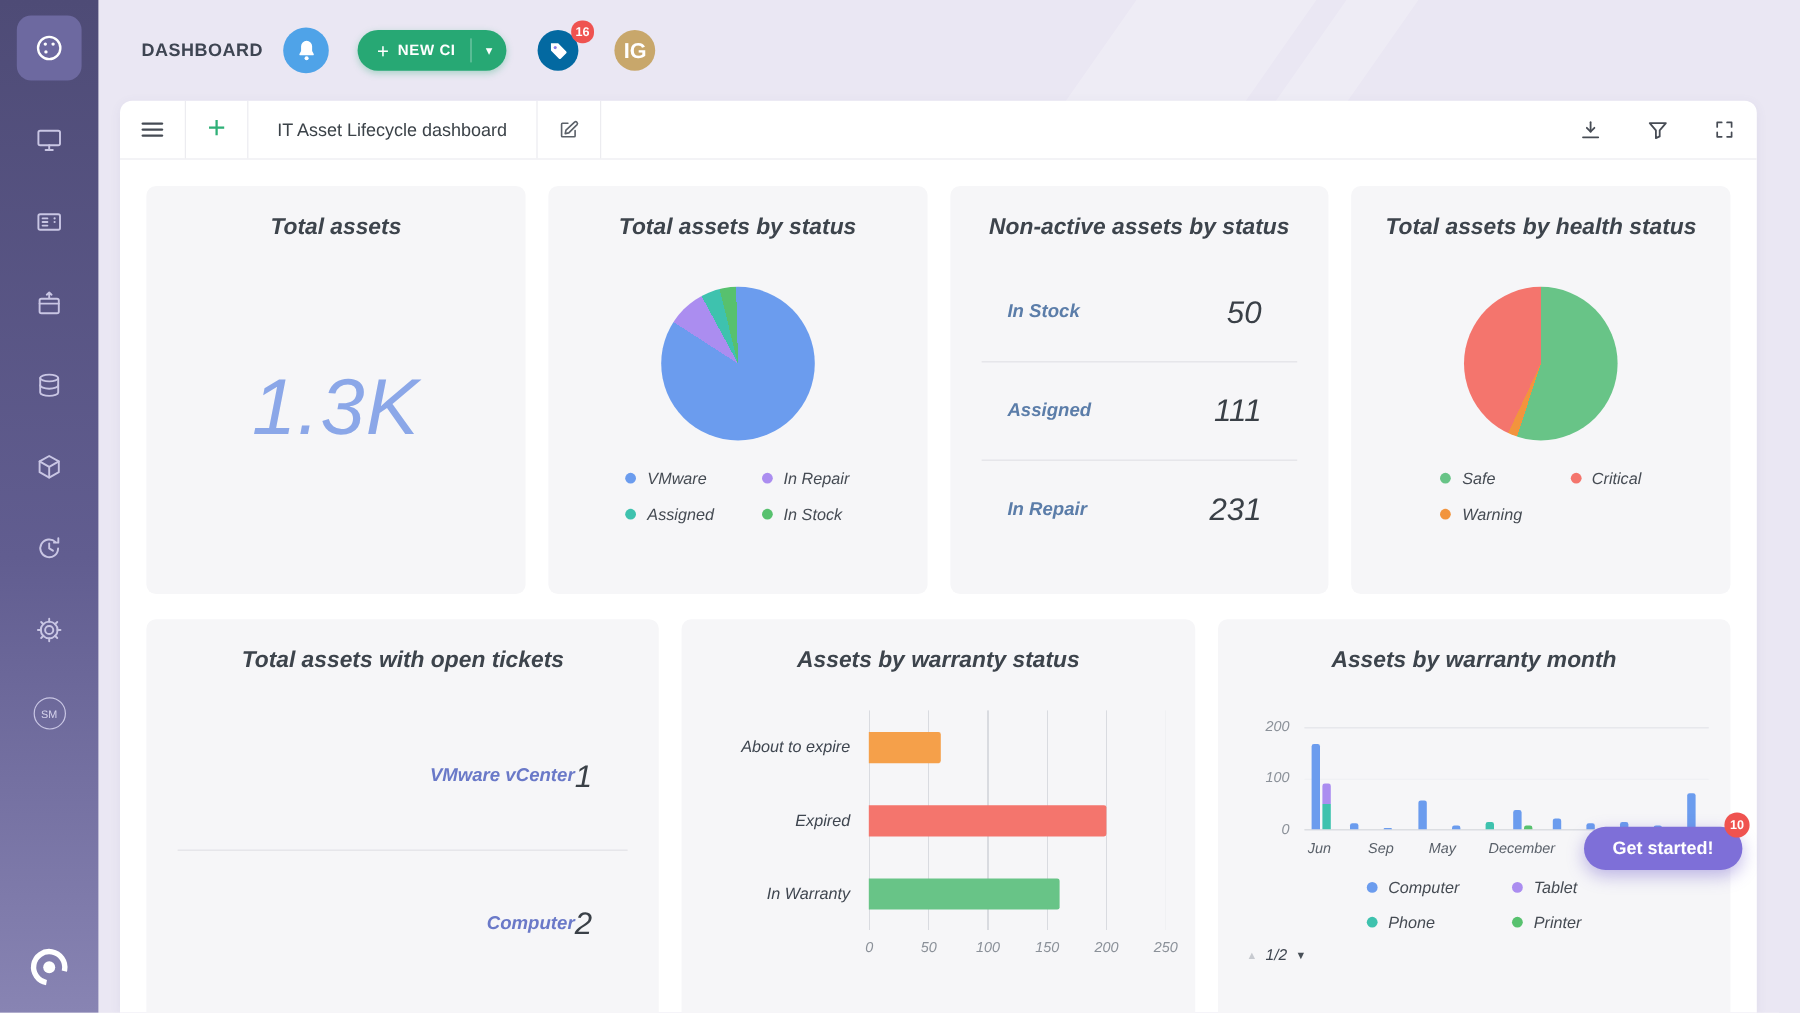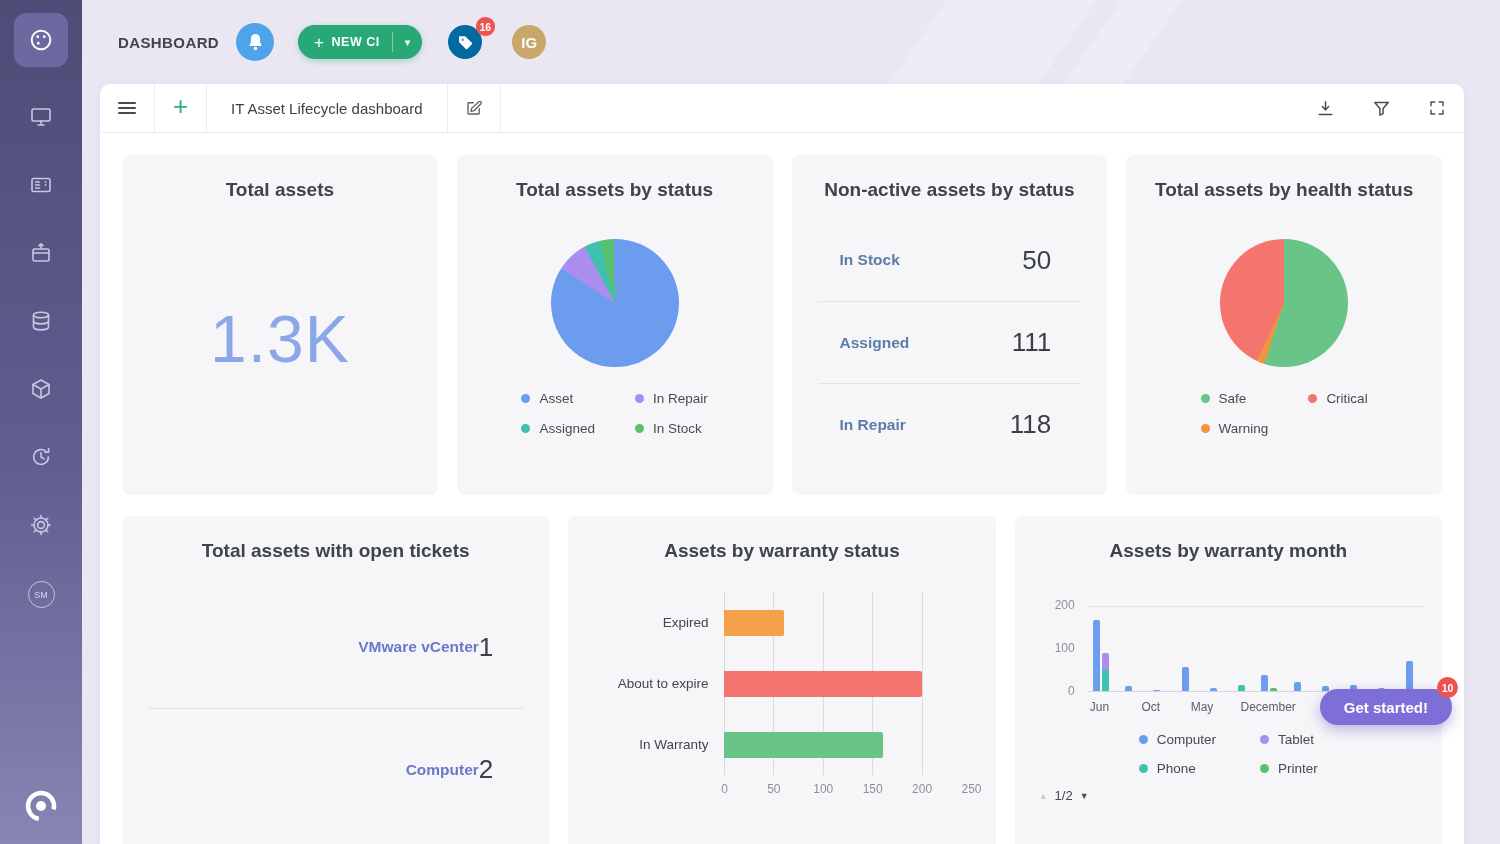--- a/index.html
+++ b/index.html
@@ -47,21 +47,21 @@
     display: flex; align-items: center; margin-right: 26px; cursor: pointer; flex: none;
     box-shadow: 0 2px 6px rgba(39,168,116,.35);
   }
   .newci-main { display: flex; align-items: center; gap: 7px; padding: 0 12px 0 16px; font-size: 12.5px; font-weight: 700; letter-spacing: .5px; }
   .newci-plus { font-size: 17px; font-weight: 400; line-height: 1; }
   .newci-split { width: 1px; align-self: stretch; margin: 7px 0; background: rgba(255,255,255,.4); }
   .newci-caret { padding: 0 12px; font-size: 11px; }
   .tag-btn { width: 34px; height: 34px; background: #0369a1; margin-right: 30px; text-align: right; }
   .badge { position: absolute; background: #ef5350; color: #fff; border-radius: 9px; min-width: 19px; height: 19px; padding: 0 4px; font-size: 10.5px; font-weight: 700; display: grid; place-items: center; }
   .tag-btn .badge { top: -8px; right: -13px; }
-  .avatar { width: 34px; height: 34px; background: #c8a76b; color: #fff; font-size: 15px; font-weight: 700; }
+  .avatar { width: 34px; height: 34px; background: #c8a76b; color: #fff; font-size: 18px; font-weight: 700; }
 
   
   .panel {
     position: absolute; left: 100px; top: 84px; width: 1364px; height: 760px;
     background: #fff; border-radius: 10px 10px 0 0; overflow: hidden; z-index: 3;
     box-shadow: 0 2px 10px rgba(90,80,140,.07);
   }
   .toolbar { height: 49px; border-bottom: 1px solid #ececf0; display: flex; align-items: stretch; }
   .tb-cell { display: flex; align-items: center; justify-content: center; border-right: 1px solid #ececf0; cursor: pointer; }
   .tb-menu { width: 55px; }
@@ -70,21 +70,21 @@
   .tb-plus { width: 52px; color: #2fb077; font-size: 26px; font-weight: 400; padding-bottom: 4px; }
   .tb-tab { padding: 0 24px; font-size: 15px; color: #3b4248; }
   .tb-edit { width: 53px; }
   .tb-spacer { flex: 1; }
   .tb-right { display: flex; align-items: center; gap: 37px; padding-right: 18px; }
   .tb-icon { cursor: pointer; display: grid; place-items: center; }
 
   .content { padding: 22px; }
   .grid-row1 { display: grid; grid-template-columns: repeat(4, 1fr); gap: 19px; }
   .grid-row2 { display: grid; grid-template-columns: repeat(3, 1fr); gap: 19px; margin-top: 21px; }
-  .card { background: #f6f6f8; border-radius: 8px; padding-top: 24px; }
+  .card { background: #f6f6f8; border-radius: 8px; padding-top: 24px; font-style: italic; }
   .grid-row1 .card { height: 340px; }
   .grid-row2 .card { height: 430px; }
   .card-title { text-align: center; font-size: 19px; color: #3d444c; }
 
   .big-number { margin-top: 100px; text-align: center; font-size: 66px; font-weight: 500; color: #8ba7e8; letter-spacing: 1px; }
 
   .pie { width: 128px; height: 128px; border-radius: 50%; margin: 38px auto 0; cursor: pointer; }
   .legend { display: grid; grid-template-columns: auto auto; gap: 15px 40px; width: max-content; margin: 24px auto 0; }
   .legend-item { display: flex; align-items: center; gap: 9px; font-size: 13.5px; color: #454b53; }
   .legend-item .dot { width: 9px; height: 9px; border-radius: 50%; flex: none; }
@@ -321,21 +321,21 @@
         <h3 class="card-title">Total assets</h3>
         <div class="big-number">1.3K</div>
       </section>
 
       <section class="card">
         <h3 class="card-title">Total assets by status</h3>
         <div class="pie" style="background: conic-gradient(from -14deg, rgb(87, 193, 110) 0%, rgb(87, 193, 110) 3.5%, rgb(107, 156, 238) 3.5%, rgb(107, 156, 238) 88%, rgb(171, 141, 240) 88%, rgb(171, 141, 240) 96%, rgb(62, 194, 174) 96%, rgb(62, 194, 174) 100%);"></div>
         <div class="legend">
             <div class="legend-item">
               <span class="dot" style="background: rgb(107, 156, 238);"></span>
-              <span>Asset</span>
+              <span>VMware</span>
             </div>
             <div class="legend-item">
               <span class="dot" style="background: rgb(171, 141, 240);"></span>
               <span>In Repair</span>
             </div>
             <div class="legend-item">
               <span class="dot" style="background: rgb(62, 194, 174);"></span>
               <span>Assigned</span>
             </div>
             <div class="legend-item">
@@ -351,21 +351,21 @@
             <div class="stat-row">
               <span class="stat-label">In Stock</span>
               <span class="stat-value">50</span>
             </div>
             <div class="stat-row">
               <span class="stat-label">Assigned</span>
               <span class="stat-value">111</span>
             </div>
             <div class="stat-row">
               <span class="stat-label">In Repair</span>
-              <span class="stat-value">118</span>
+              <span class="stat-value">231</span>
             </div>
           </div>
       </section>
 
       <section class="card">
         <h3 class="card-title">Total assets by health status</h3>
         <div class="pie" style="background: conic-gradient(rgb(104, 196, 135) 0%, rgb(104, 196, 135) 55%, rgb(242, 148, 61) 55%, rgb(242, 148, 61) 57%, rgb(244, 117, 109) 57%, rgb(244, 117, 109) 100%);"></div>
         <div class="legend">
             <div class="legend-item">
               <span class="dot" style="background: rgb(104, 196, 135);"></span>
@@ -396,22 +396,22 @@
               <span class="stat-label">Computer</span>
               <span class="stat-value">2</span>
             </div>
           </div>
       </section>
 
       <section class="card">
         <h3 class="card-title">Assets by warranty status</h3>
         <div class="hwrap">
           <div class="hcol-labels" id="hbar-labels">
+              <div class="hbar-cat">About to expire</div>
               <div class="hbar-cat">Expired</div>
-              <div class="hbar-cat">About to expire</div>
               <div class="hbar-cat">In Warranty</div>
             </div>
           <div>
             <div class="hplot" id="hbar-plot">
                 <div class="hbar-bar" style="top: 17.5px; width: 59.28px; background: rgb(245, 160, 74);"></div>
                 <div class="hbar-bar" style="top: 78.5px; width: 197.6px; background: rgb(244, 117, 109);"></div>
                 <div class="hbar-bar" style="top: 139.5px; width: 158.08px; background: rgb(104, 196, 135);"></div>
               </div>
             <div class="hticks" id="hbar-ticks">
                 <span class="htick" style="left: 0px;">0</span>
@@ -474,21 +474,21 @@
               <div class="vslot">
                 <div class="vbar" style="height: 30.1px; background: rgb(107, 156, 238);"></div>
               </div>
               <span class="vytick" style="bottom: -7px;">0</span>
               <span class="vytick" style="bottom: 36px;">100</span>
               <span class="vytick" style="bottom: 79px;">200</span>
             </div>
           <div class="vmonths" id="vbar-months">
               <span class="vmonth">Jun</span>
               <span class="vmonth"></span>
-              <span class="vmonth">Oct</span>
+              <span class="vmonth">Sep</span>
               <span class="vmonth"></span>
               <span class="vmonth">May</span>
               <span class="vmonth"></span>
               <span class="vmonth">December</span>
               <span class="vmonth"></span>
               <span class="vmonth">Sept</span>
               <span class="vmonth"></span>
               <span class="vmonth">Nov</span>
               <span class="vmonth"></span>
             </div>

